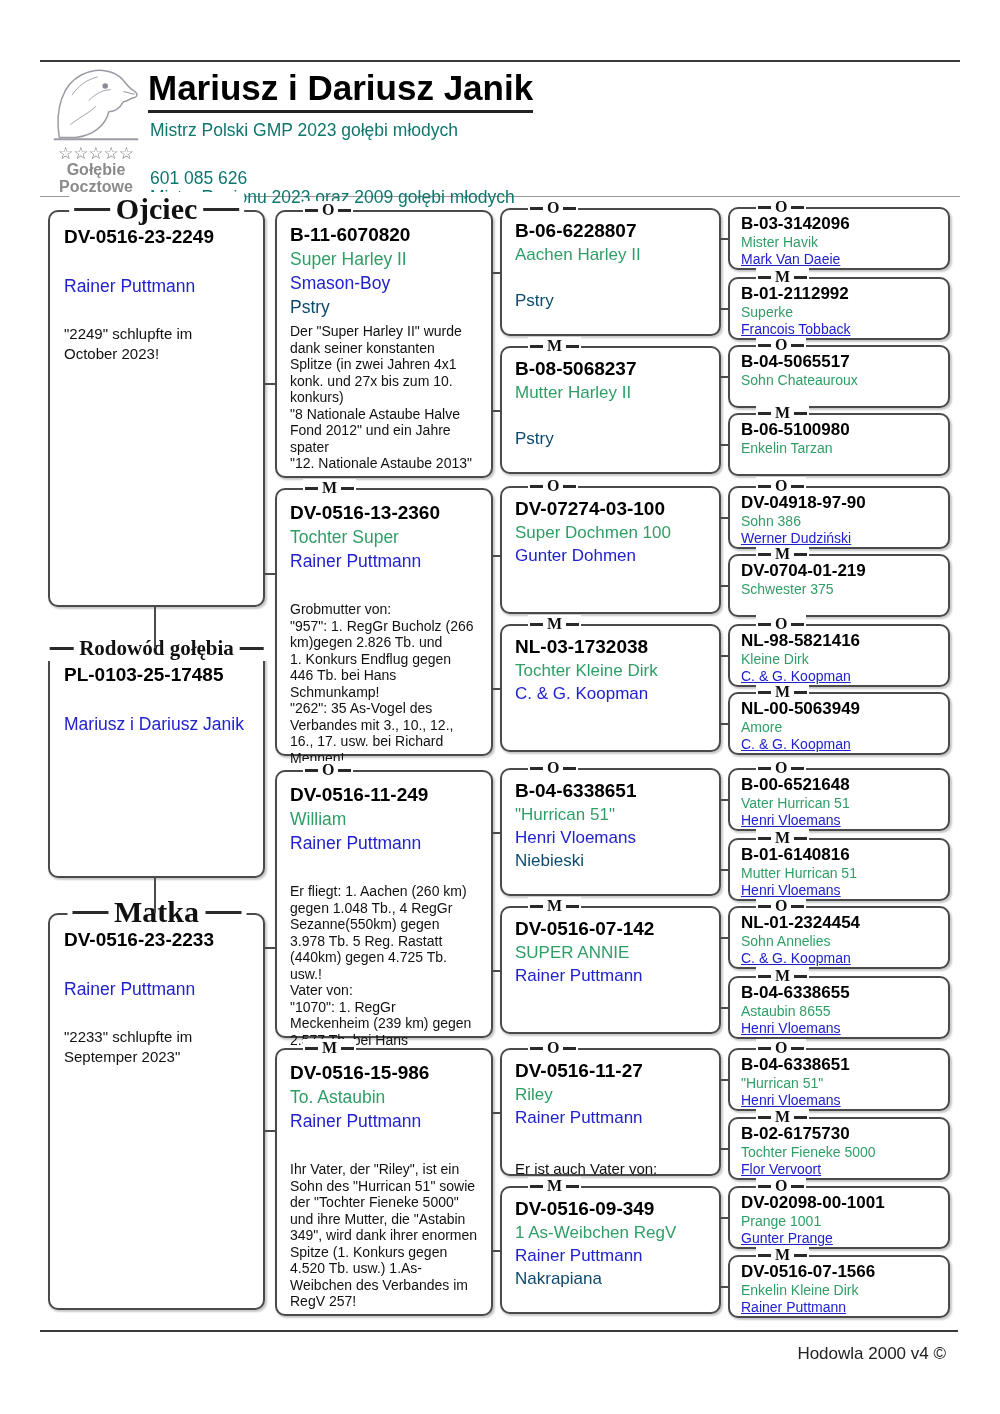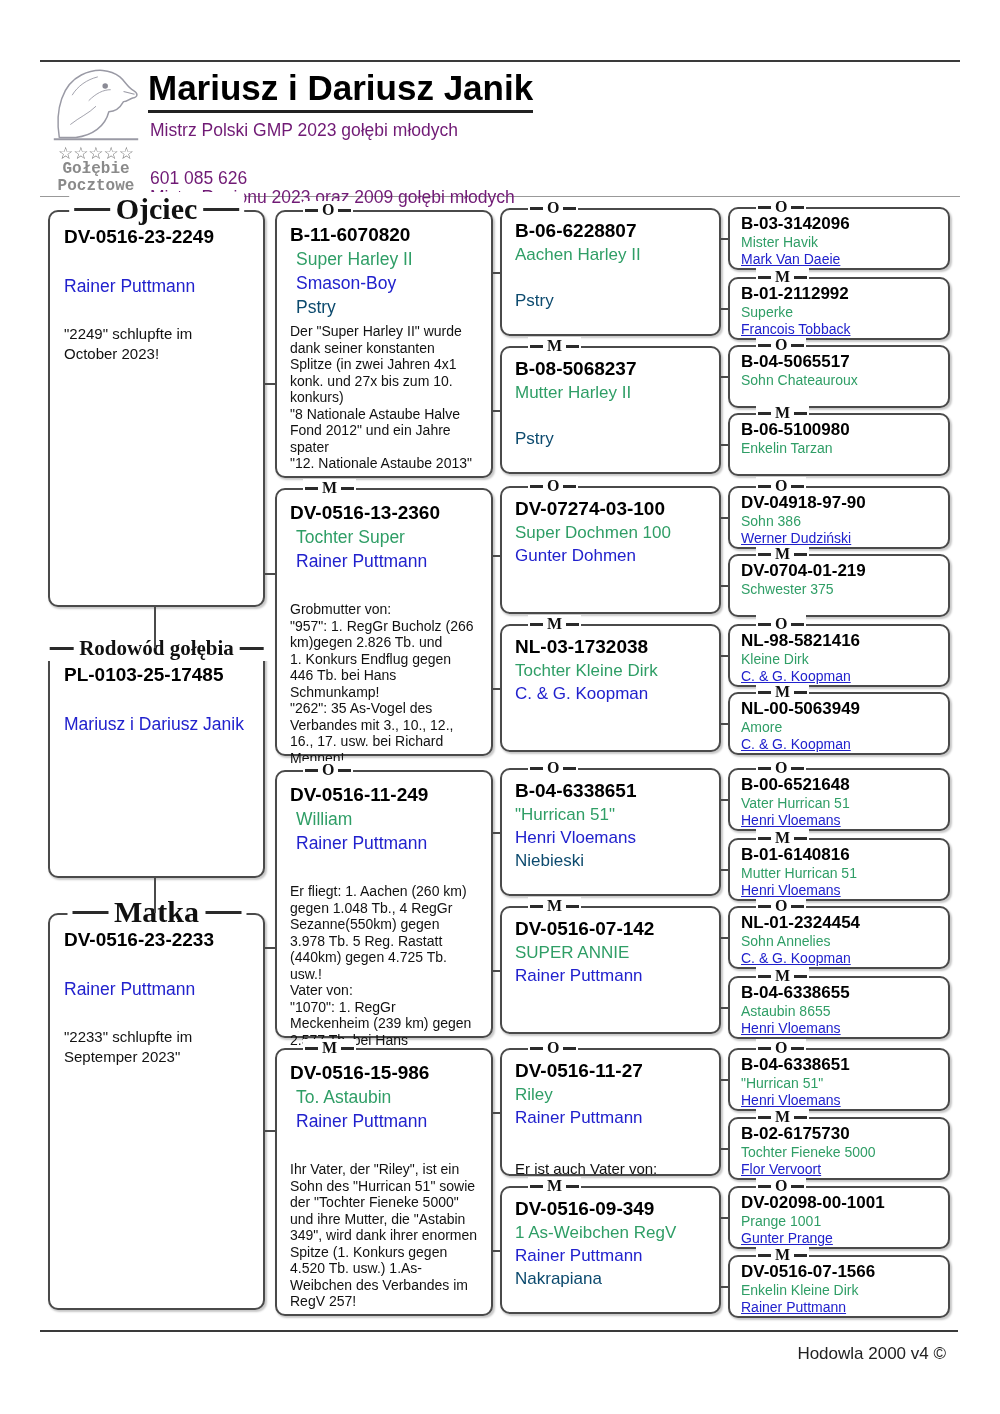--- a/index.html
+++ b/index.html
@@ -3,40 +3,40 @@
 <meta charset="utf-8">
 <style>
   html,body{margin:0;padding:0;background:#fff;}
   .page{position:relative;width:1000px;height:1414px;background:#fff;overflow:hidden;
         font-family:"Liberation Sans",sans-serif;color:#111;}
   .rule{position:absolute;background:#3a3a3a;}
 
   
   .logo{position:absolute;left:44px;top:64px;width:104px;text-align:center;color:#8a8a8a;}
   .stars{font-size:17px;line-height:15px;letter-spacing:0;color:#777;}
-  .logotext{font-family:Liberation Mono, monospace;font-weight:bold;font-size:16px;line-height:17px;color:#8a8a8a;}
+  .logotext{font-family:Liberation Sans, sans-serif;font-weight:bold;font-size:16px;line-height:17px;color:#8a8a8a;}
   .title{position:absolute;left:148px;top:70px;font-size:35px;font-weight:bold;color:#000;
          border-bottom:3px solid #222;padding-bottom:3px;line-height:1.05;}
-  .sub{position:absolute;left:150px;font-size:17.5px;color:#701a75;}
+  .sub{position:absolute;left:150px;font-size:17.5px;color:#0f766e;}
 
   
   .box{position:absolute;background:#fff;border:2px solid #4a4a4a;border-radius:10px;
        box-shadow:1.5px 2px 2px rgba(0,0,0,.22);box-sizing:border-box;}
   .g2{padding:10px 13px;}
   .g3{padding:8px 13px;}
   .g4{padding:4px 11px;}
   .c1{padding:12px 14px;}
 
   .ring{font-weight:bold;color:#000;}
   .g2 .ring,.g3 .ring,.c1 .ring{font-size:19px;line-height:25px;}
   .g4 .ring{font-size:17px;line-height:21px;}
   .pname{color:#2f9e66;}
   .owner{color:#2121cd;}
   .pcolor{color:#0c4a6e;}
-  .g2 .ln{font-size:17.5px;line-height:24px;min-height:24px;margin-left:6px;}
+  .g2 .ln{font-size:17.5px;line-height:24px;min-height:24px;}
   .g3 .ln{font-size:17px;line-height:23px;min-height:23px;}
   .g4 .ln{font-size:14px;line-height:17px;min-height:17px;white-space:nowrap;}
   .u{text-decoration:underline;}
   .note{font-size:14px;line-height:16.5px;white-space:pre-line;margin-top:4px;color:#111;}
   .g3 .note{font-size:15px;line-height:18px;margin-top:8px;}
   .c1 .owner{font-size:17.5px;margin-top:27px;}
   .c1 .note{font-size:15px;line-height:20px;margin-top:27px;}
 
   
   .tag{position:absolute;top:-11px;left:26px;background:#fff;padding:0 2px;display:flex;

